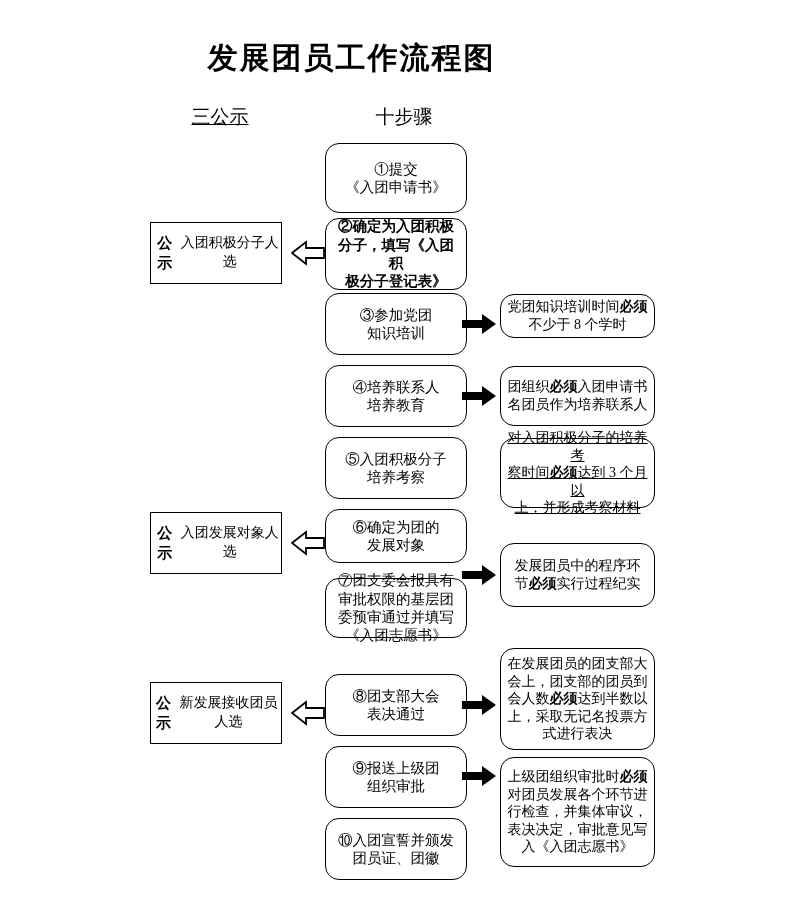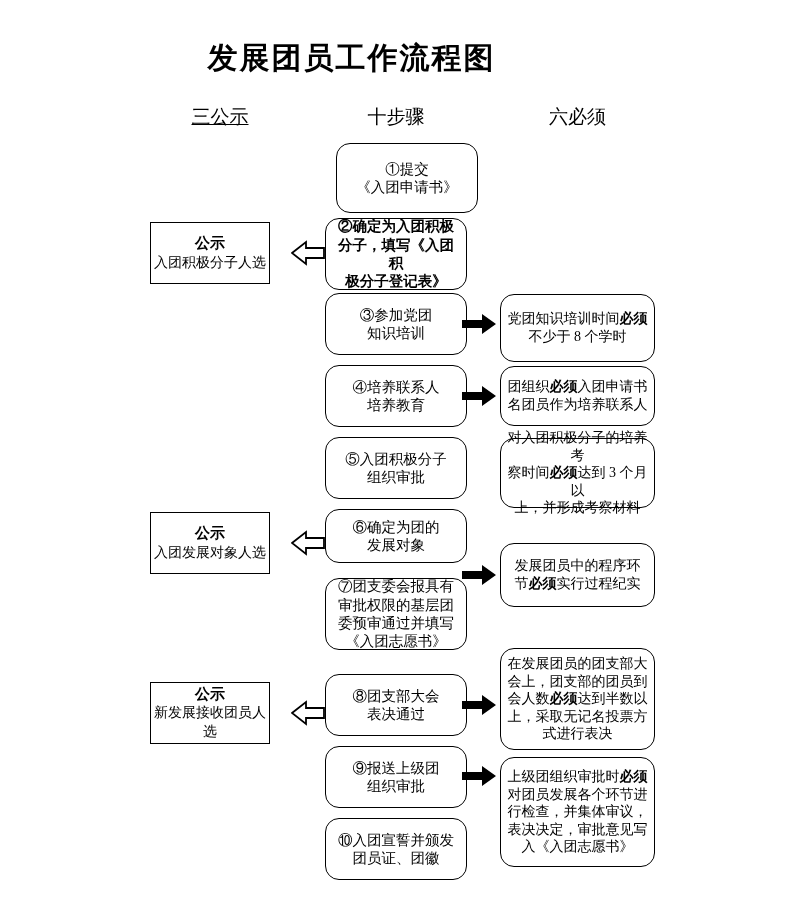--- a/index.html
+++ b/index.html
@@ -34,21 +34,21 @@
     letter-spacing: 2px;
   }
 
   .col-head {
     position: absolute;
     font-size: 19px;
     text-align: center;
     top: 104px;
   }
   .col-head.c1 { left: 150px; width: 140px; text-decoration: underline; }
-  .col-head.c2 { left: 325px; width: 142px; text-align: center; }
+  .col-head.c2 { left: 333px; width: 142px; text-align: center; }
   .col-head.c3 { left: 500px; width: 155px; }
 
   
   .node {
     position: absolute;
     box-sizing: border-box;
     border: 1.6px solid #000;
     background: #fff;
     display: flex;
     align-items: center;
@@ -66,24 +66,24 @@
   .node.step {
     left: 325px;
     width: 142px;
     border-radius: 14px;
     font-size: 14.5px;
   }
 
   
   .node.notice {
     left: 150px;
-    width: 120px;
+    width: 132px;
     border-radius: 0;
     font-size: 14px;
-    flex-direction: column;
+    flex-direction: row;
   }
   .notice .hd {
     font-weight: bold;
     font-size: 15px;
     line-height: 1.35;
   }
   .notice .sub {
     font-size: 14px;
     line-height: 1.35;
   }
@@ -112,49 +112,48 @@
 </style>
 </head>
 <body>
 
 <div id="chart">
 
   <div class="title">发展团员工作流程图</div>
 
   <div class="col-head c1">三公示</div>
   <div class="col-head c2">十步骤</div>
-  <div class="col-head c3">六必须</div>
 
   <div id="nodes-layer">
-      <div class="node step" style="top: 143px; height: 70px; margin-left: 11px;">
+      <div class="node step" style="top: 143px; height: 70px;">
         <span class="txt">①提交
 《入团申请书》</span>
       </div>
       <div class="node step" style="top: 218px; height: 72px; font-weight: bold;">
         <span class="txt">②确定为入团积极
 分子，填写《入团积
 极分子登记表》</span>
       </div>
       <div class="node step" style="top: 293px; height: 62px;">
         <span class="txt">③参加党团
 知识培训</span>
       </div>
       <div class="node step" style="top: 365px; height: 62px;">
         <span class="txt">④培养联系人
 培养教育</span>
       </div>
       <div class="node step" style="top: 437px; height: 62px;">
         <span class="txt">⑤入团积极分子
-组织审批</span>
+培养考察</span>
       </div>
       <div class="node step" style="top: 509px; height: 54px; justify-content: center;">
         <span class="txt">⑥确定为团的
 发展对象</span>
       </div>
-      <div class="node step" style="top: 578px; height: 72px;">
+      <div class="node step" style="top: 578px; height: 60px;">
         <span class="txt">⑦团支委会报具有
 审批权限的基层团
 委预审通过并填写
 《入团志愿书》</span>
       </div>
       <div class="node step" style="top: 674px; height: 62px;">
         <span class="txt">⑧团支部大会
 表决通过</span>
       </div>
       <div class="node step" style="top: 746px; height: 62px;">
@@ -170,29 +169,29 @@
         <span class="sub">入团积极分子人选</span>
       </div>
       <div class="node notice" style="top: 512px; height: 62px;">
         <span class="hd">公示</span>
         <span class="sub">入团发展对象人选</span>
       </div>
       <div class="node notice" style="top: 682px; height: 62px;">
         <span class="hd">公示</span>
         <span class="sub">新发展接收团员人选</span>
       </div>
-      <div class="node must" style="top: 294px; height: 68px;">
+      <div class="node must" style="top: 294px; height: 44px;">
         <span class="txt"><span>党团知识培训时间</span><b>必须</b><span>
 不少于 8 个学时</span></span>
       </div>
       <div class="node must" style="top: 366px; height: 60px;">
         <span class="txt"><span>团组织</span><b>必须</b><span>入团申请书
 名团员作为培养联系人</span></span>
       </div>
-      <div class="node must" style="top: 438px; height: 70px;">
+      <div class="node must" style="top: 438px; height: 70px; text-decoration: underline;">
         <span class="txt"><span>对入团积极分子的培养考
 察时间</span><b>必须</b><span>达到 3 个月以
 上，并形成考察材料</span></span>
       </div>
       <div class="node must" style="top: 543px; height: 64px;">
         <span class="txt"><span>发展团员中的程序环
 节</span><b>必须</b><span>实行过程纪实</span></span>
       </div>
       <div class="node must" style="top: 648px; height: 102px;">
         <span class="txt"><span>在发展团员的团支部大

